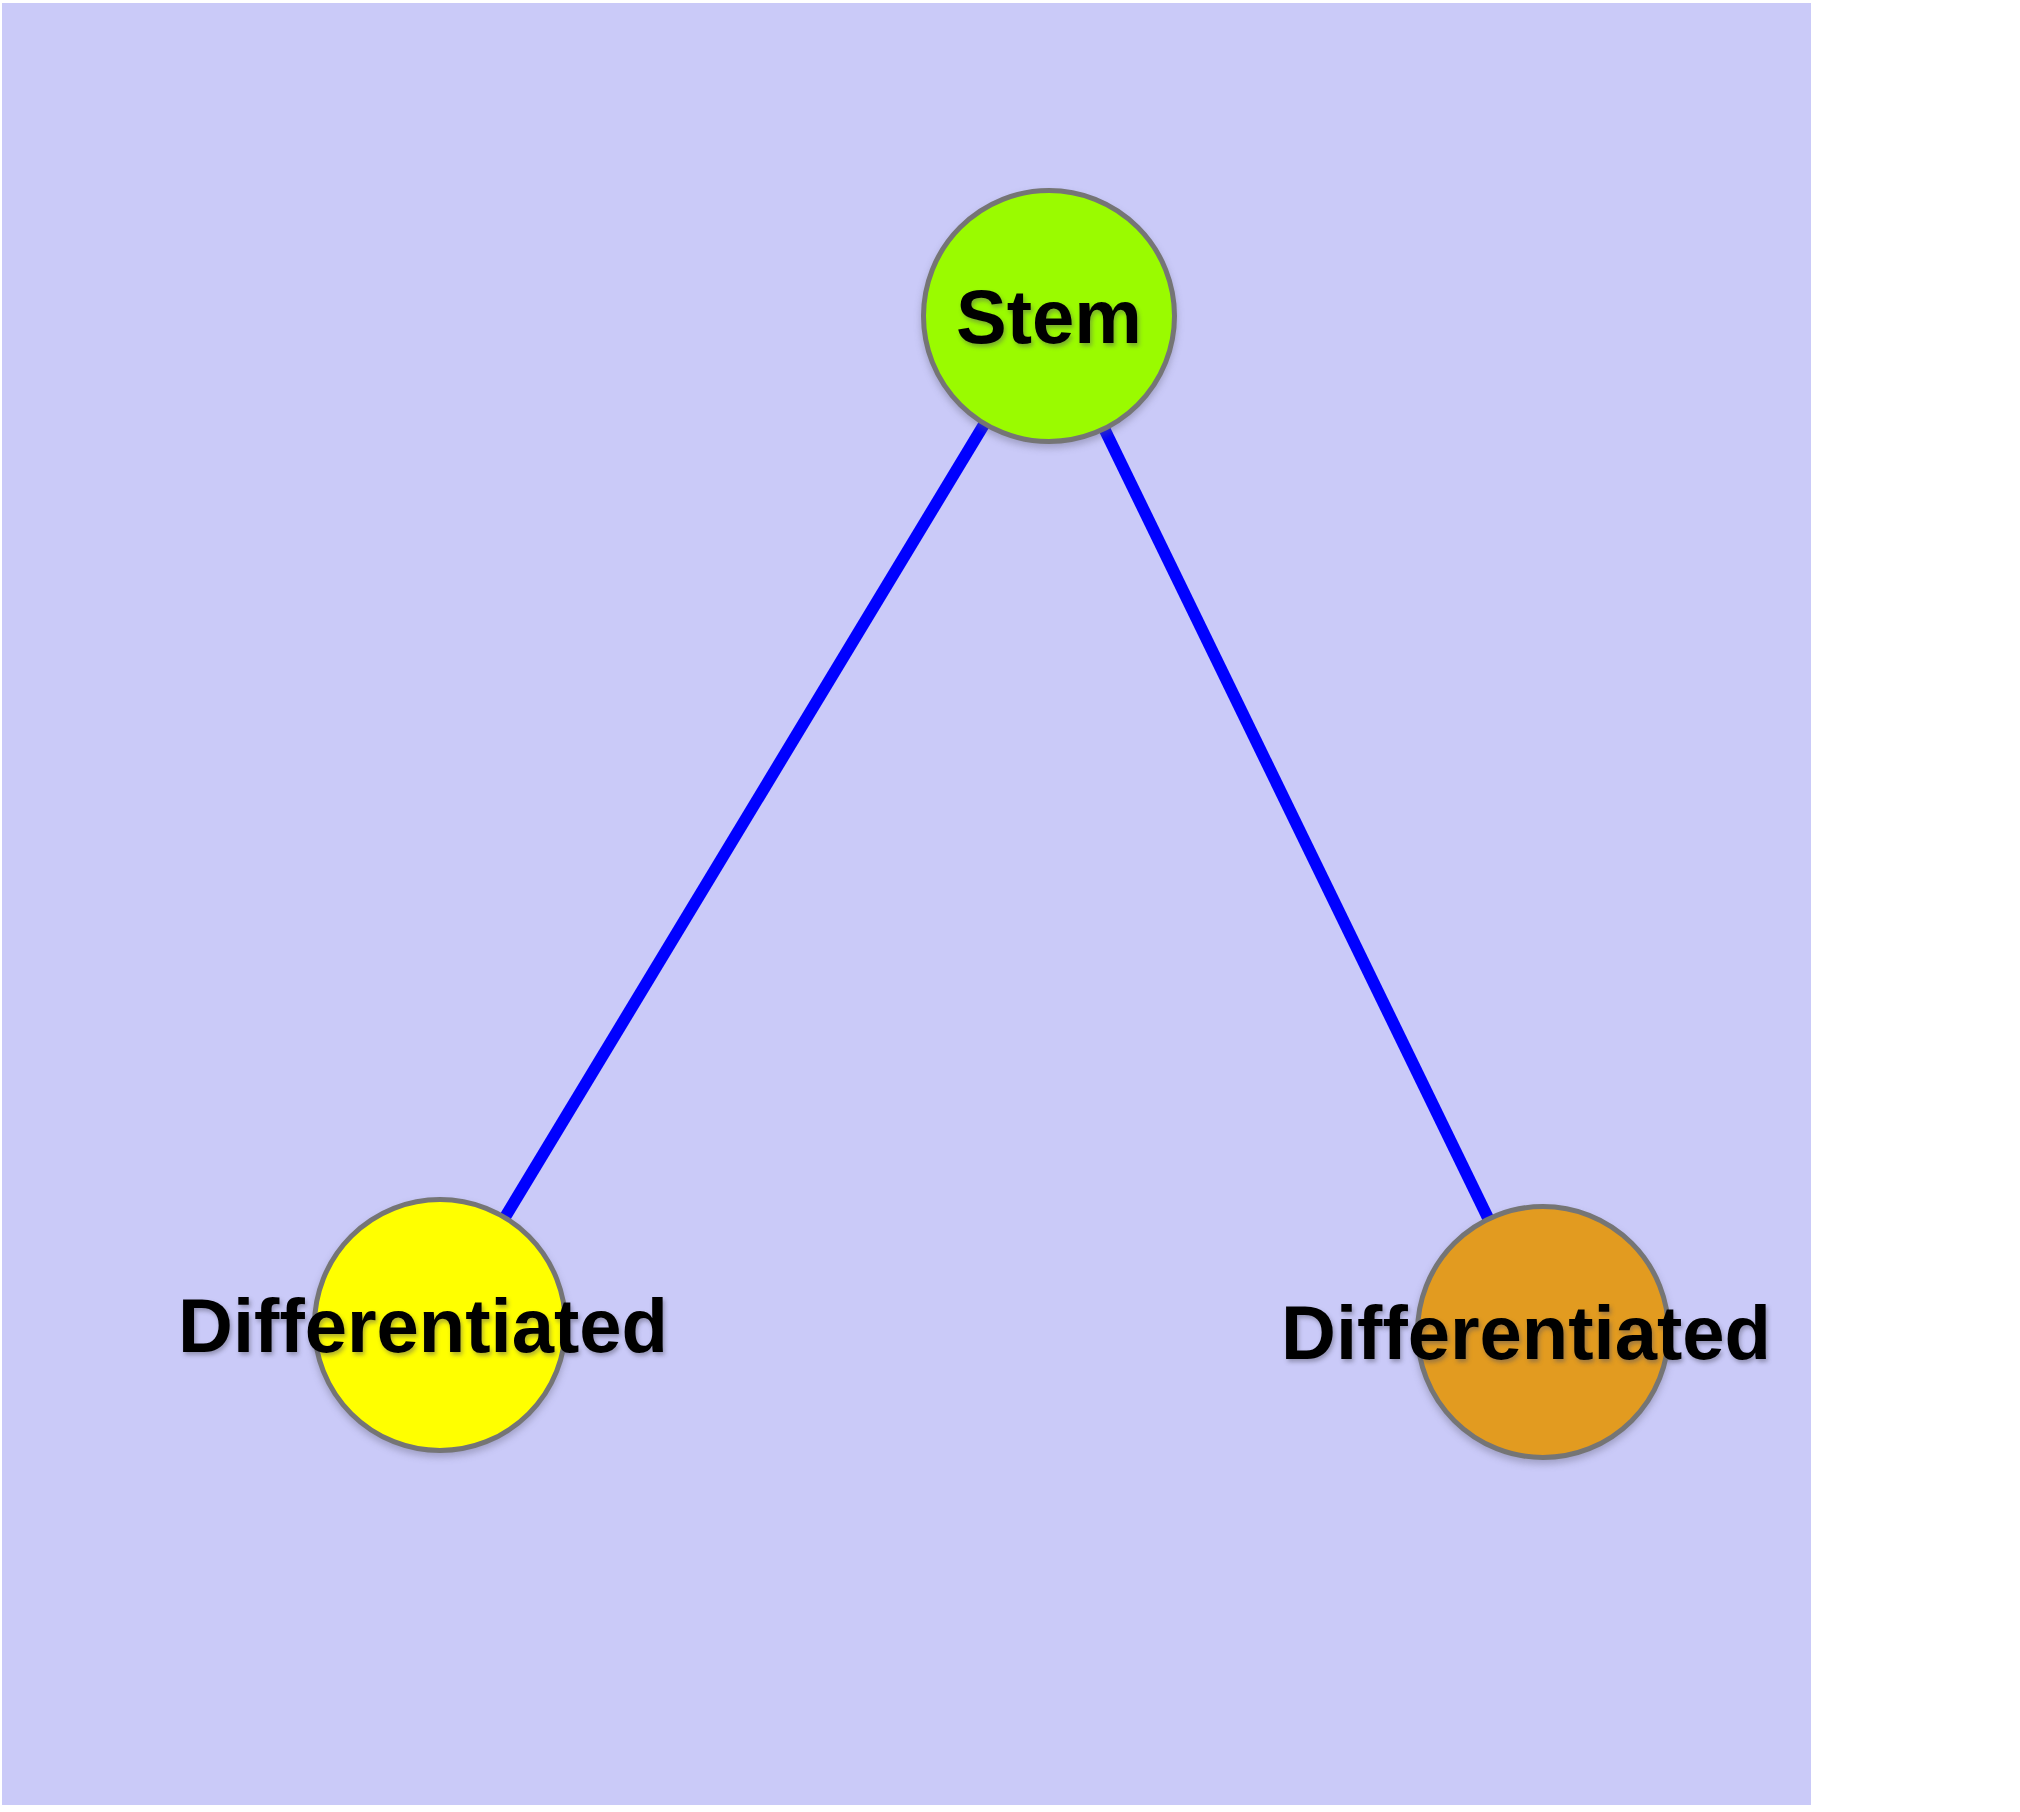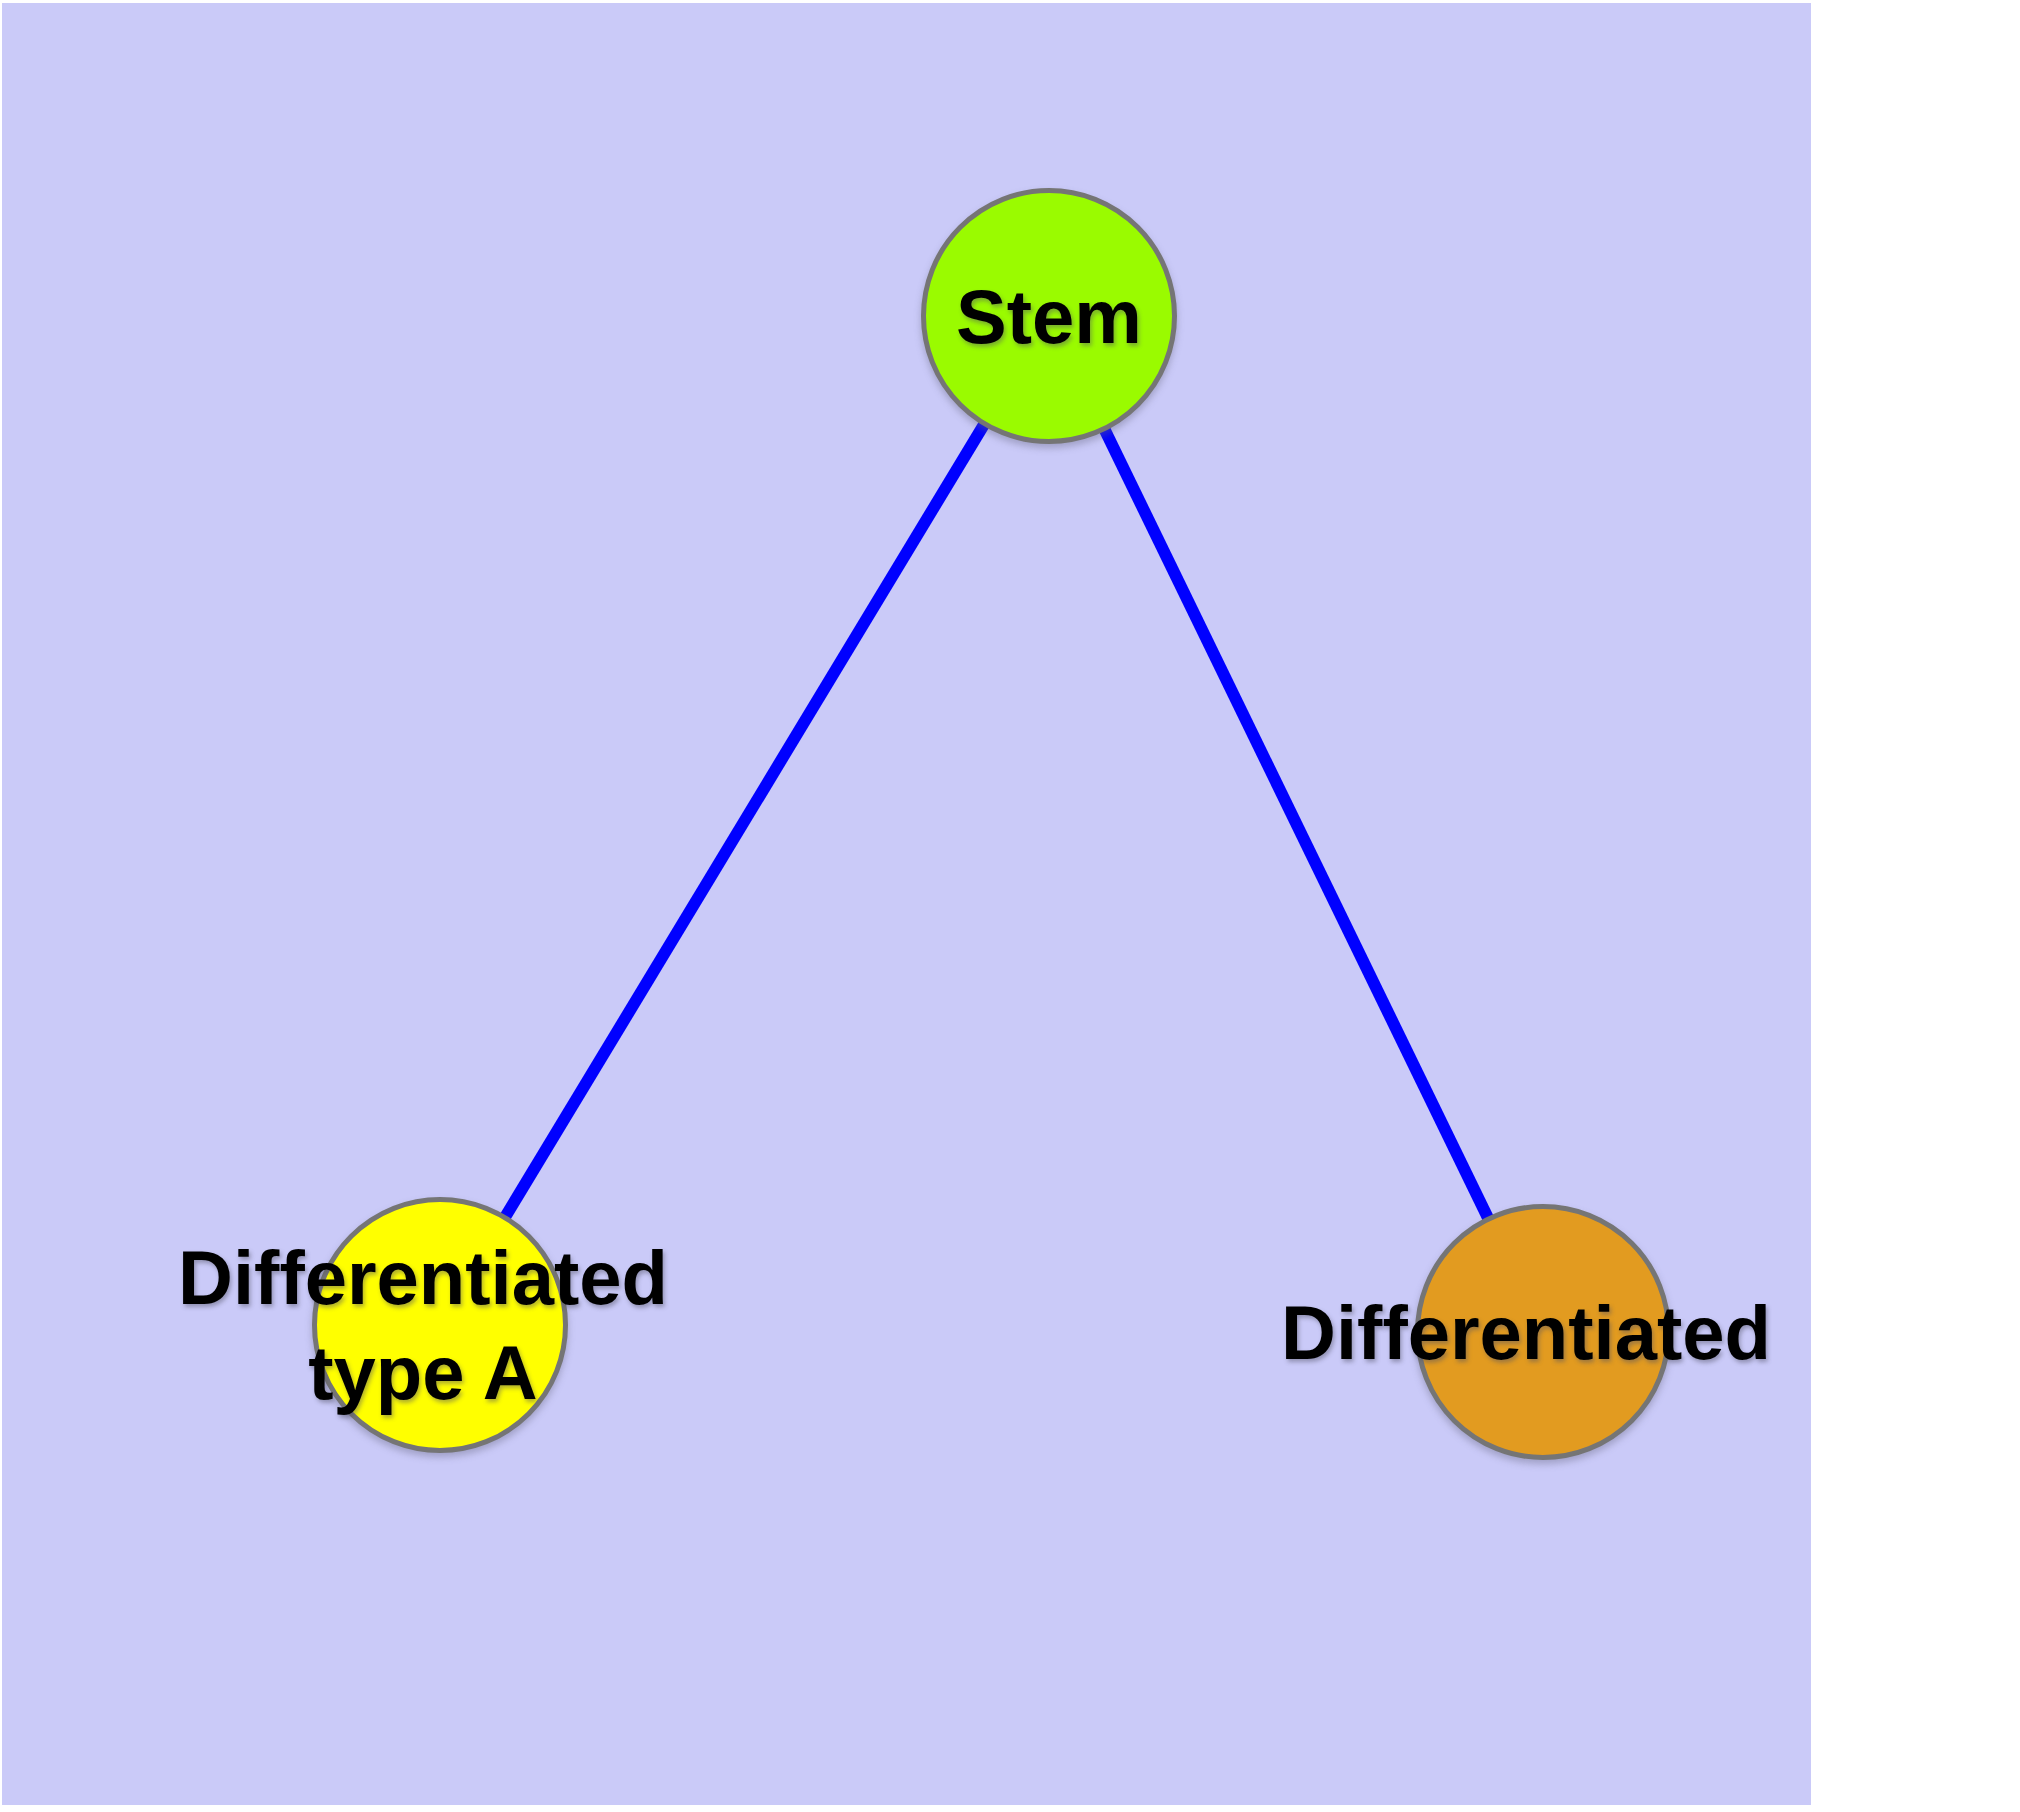--- a/index.html
+++ b/index.html
@@ -67,21 +67,20 @@
 
   <div class="node" style="left: 921px; top: 188px; width: 256px; height: 256px; background: rgb(154, 251, 0); border: 5.1px solid rgb(117, 117, 117);">
     <div class="label" style="color: rgb(0, 0, 0); transform: translate(calc(-50% + 0px), -50%);">
       <div>Stem</div>
     </div>
   </div>
 
   <div class="node" style="left: 312px; top: 1197px; width: 256px; height: 256px; background: rgb(255, 255, 0); border: 5.1px solid rgb(117, 117, 117);">
     <div class="label" style="color: rgb(0, 0, 0); transform: translate(calc(-50% - 17px), -50%);">
       <div>Differentiated</div>
-      <div>type A</div>
     </div>
   </div>
 
   <div class="node" style="left: 1415px; top: 1204px; width: 256px; height: 256px; background: rgb(226, 155, 32); border: 5.1px solid rgb(117, 117, 117);">
     <div class="label" style="color: rgb(0, 0, 0); transform: translate(calc(-50% - 17px), -50%);">
       <div>Differentiated</div>
     </div>
   </div>
 
 </div>

